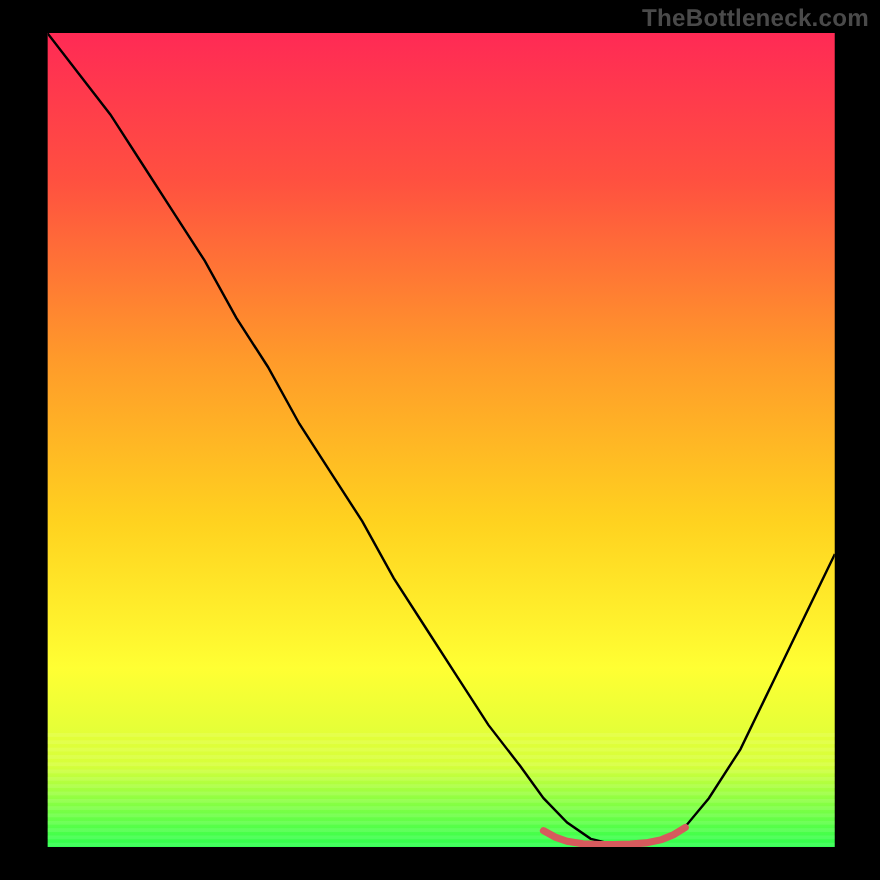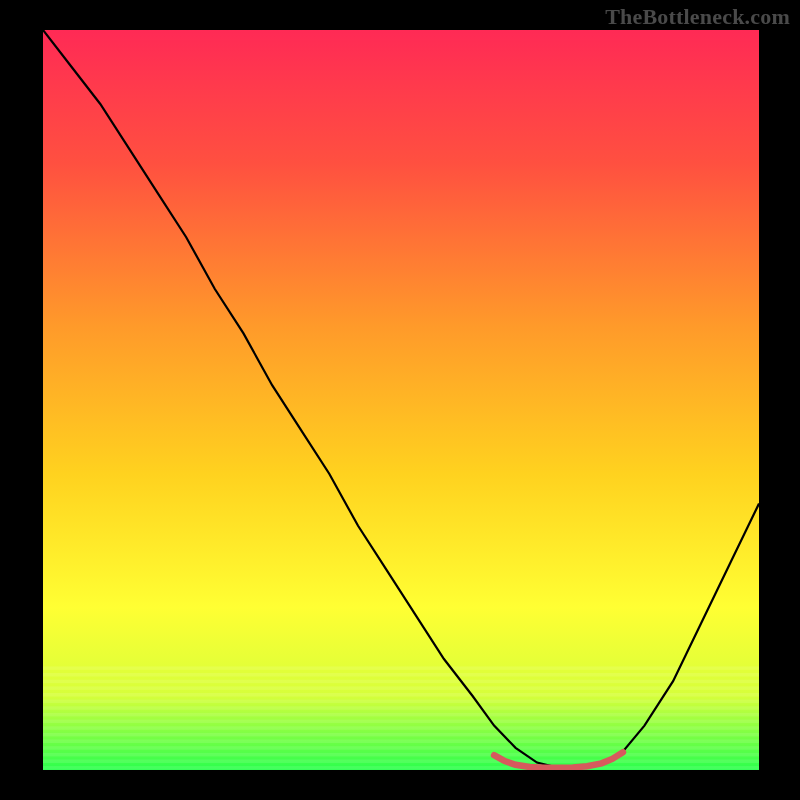--- a/index.html
+++ b/index.html
@@ -9,21 +9,20 @@
     height: 800px;
     background: #000;
     overflow: hidden;
     font-family: Arial, Helvetica, sans-serif;
   }
   .frame {
     position: relative;
     width: 800px;
     height: 800px;
     background: #000;
-    font-family: Liberation Serif, serif;
   }
   .watermark {
     position: absolute;
     top: 4px;
     right: 10px;
     color: #4a4a4a;
     font-size: 22px;
     font-weight: 600;
     letter-spacing: 0.2px;
     z-index: 20;

